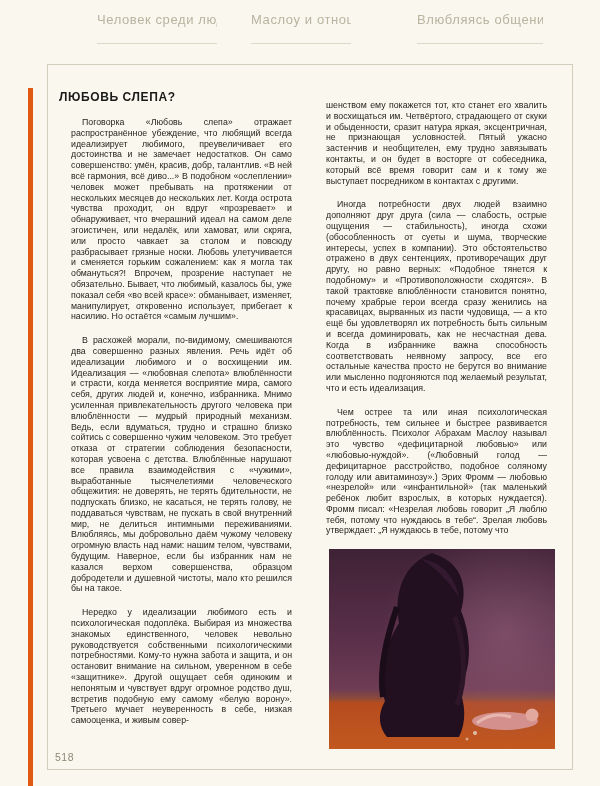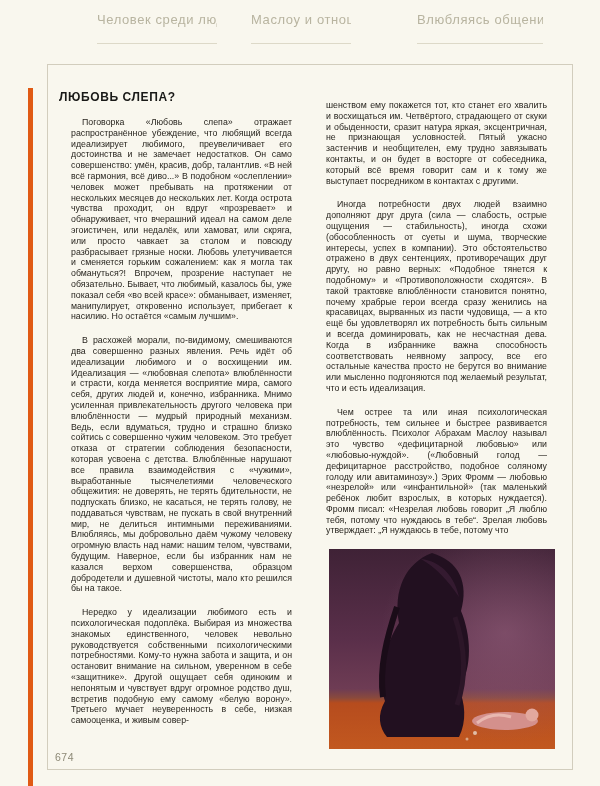--- a/index.html
+++ b/index.html
@@ -148,15 +148,15 @@
             <circle cx="146" cy="184" r="2" fill="#e8d8c8" opacity="0.8"></circle>
             <circle cx="138" cy="190" r="1.5" fill="#e8d8c8" opacity="0.6"></circle>
           </svg>
           <figcaption>Воутс. Без названия. Фрагмент.</figcaption>
         </figure>
       </div>
 
     </div>
   </div>
 
-  <div class="page-number">674</div>
+  <div class="page-number">518</div>
 
 </div>
 
 </body></html>

